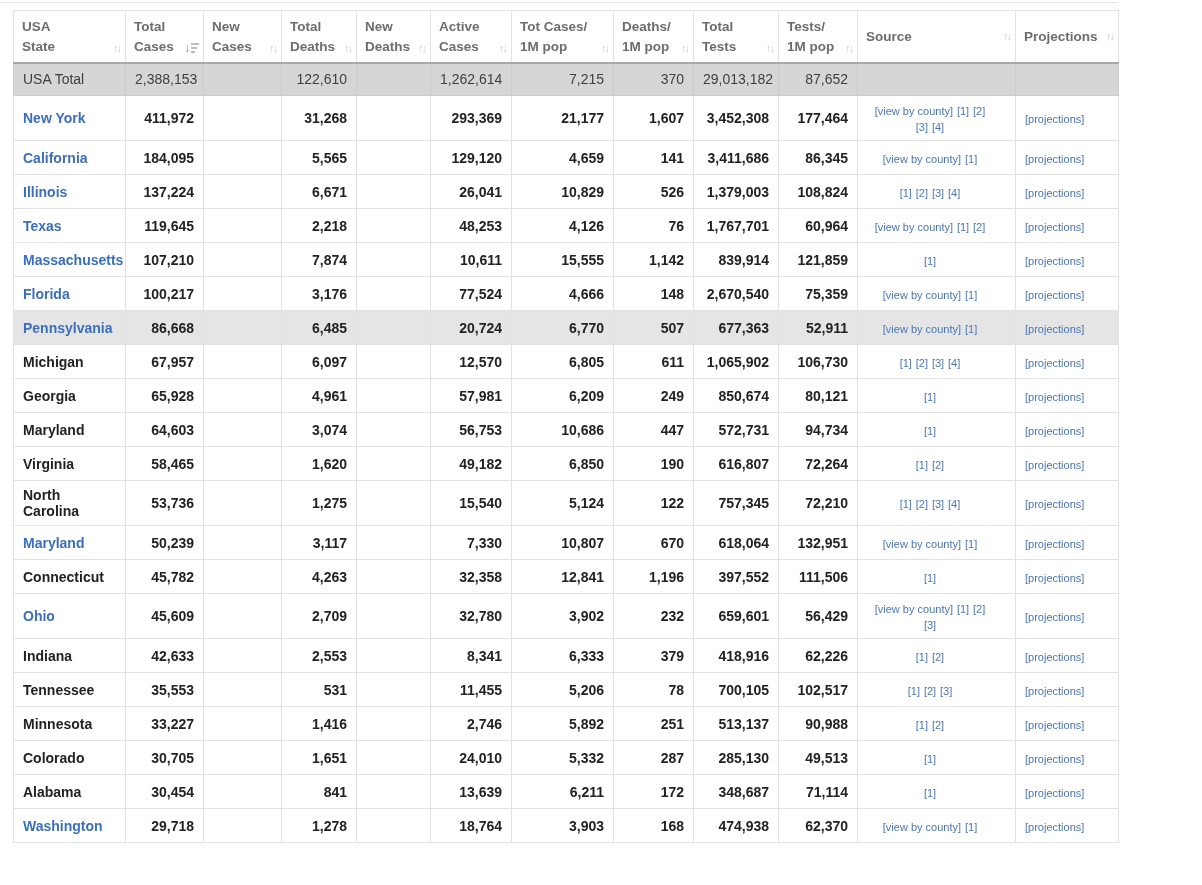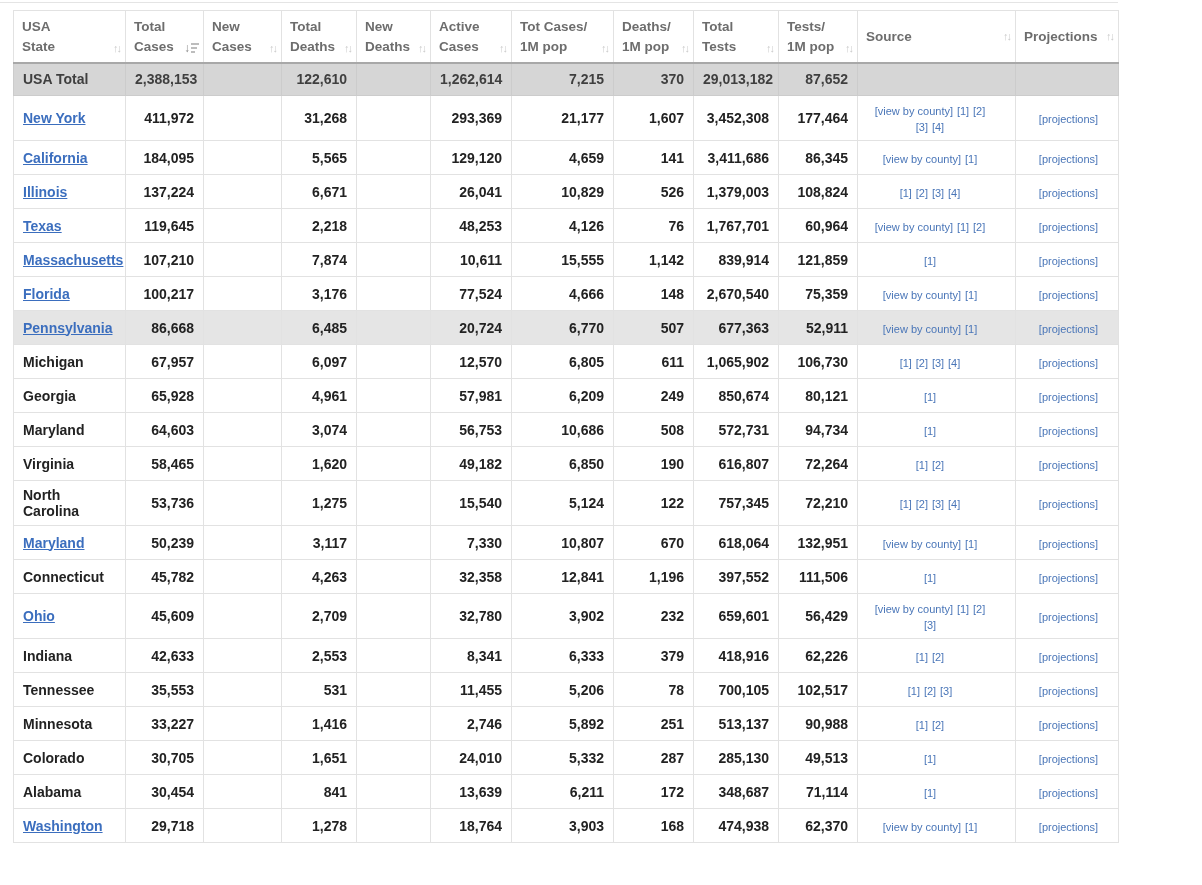--- a/index.html
+++ b/index.html
@@ -34,28 +34,28 @@
   .sort-desc-icon .bars { display:flex; flex-direction:column; gap:2px; align-items:flex-start; padding-bottom:1px; }
   .sort-desc-icon .bars i { display:block; height:2px; background:#bdbdbd; }
   .sort-desc-icon .bars i:nth-child(1){ width:8px; }
   .sort-desc-icon .bars i:nth-child(2){ width:6px; }
   .sort-desc-icon .bars i:nth-child(3){ width:4px; }
 
   td { height:34px; padding:6px 9px; font-size:14px; color:#222; background:#ffffff; }
   .c-state { text-align:left; font-weight:bold; }
   .c-num   { text-align:right; font-weight:bold; }
   .c-src   { text-align:center; padding-right:22px; }
-  .c-proj  { text-align:center; padding-right:6px; }
-
-  a.state-link { color:#3b6ebe; text-decoration:underline; cursor:pointer; }
+  .c-proj  { text-align:left; padding-right:6px; }
+
+  a.state-link { color:#3b6ebe; cursor:pointer; }
   a.src-link, a.proj-link { color:#4a76b8; font-size:11px; text-decoration:none; cursor:pointer; white-space:nowrap; }
 
   tr.total-row td {
     background:#d6d6d6; border-color:#cccccc; height:33px;
-    font-weight:bold; color:#3f3f3f;
+    font-weight:normal; color:#3f3f3f;
   }
   tr.highlight td { background:#e5e5e5; }
 </style>
 </head>
 <body>
 
 <div class="top-line"></div>
 
 <div class="table-wrap">
 <table>
@@ -310,21 +310,21 @@
     <td class="c-proj"><a class="proj-link">[projections]</a></td>
   </tr>
         <tr>
     <td class="c-state"><span>Maryland</span></td>
     <td class="c-num">64,603</td>
     <td class="c-num"></td>
     <td class="c-num">3,074</td>
     <td class="c-num"></td>
     <td class="c-num">56,753</td>
     <td class="c-num">10,686</td>
-    <td class="c-num">508</td>
+    <td class="c-num">447</td>
     <td class="c-num">572,731</td>
     <td class="c-num">94,734</td>
     <td class="c-src"><a class="src-link">[1]</a></td>
     <td class="c-proj"><a class="proj-link">[projections]</a></td>
   </tr>
         <tr>
     <td class="c-state"><span>Virginia</span></td>
     <td class="c-num">58,465</td>
     <td class="c-num"></td>
     <td class="c-num">1,620</td>

